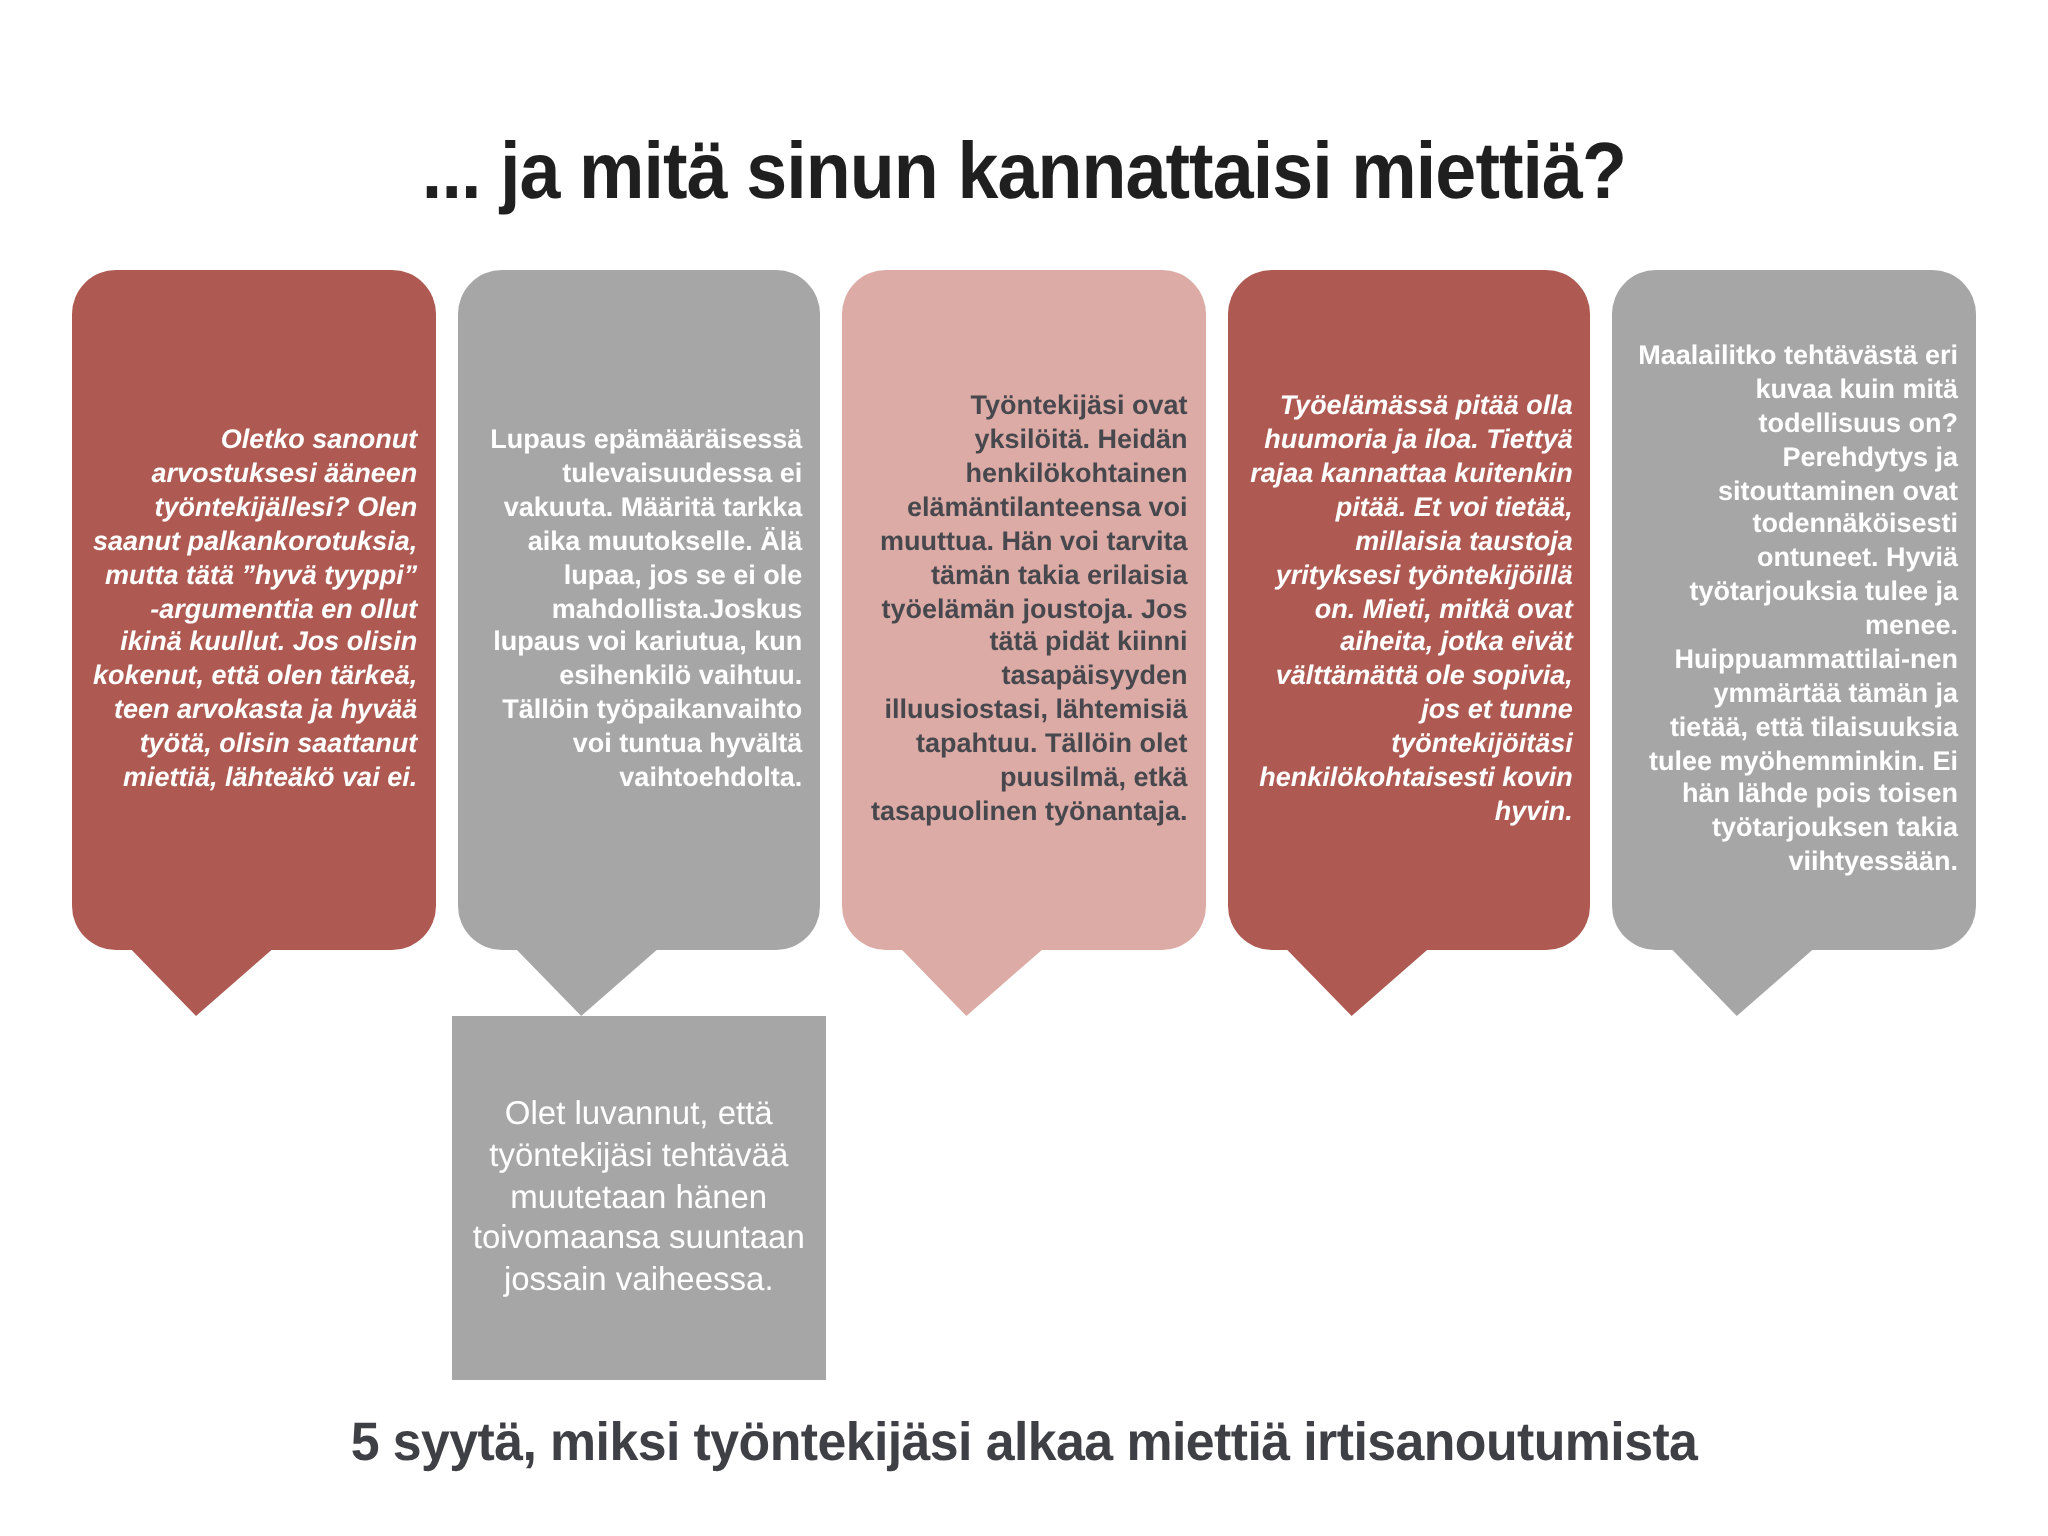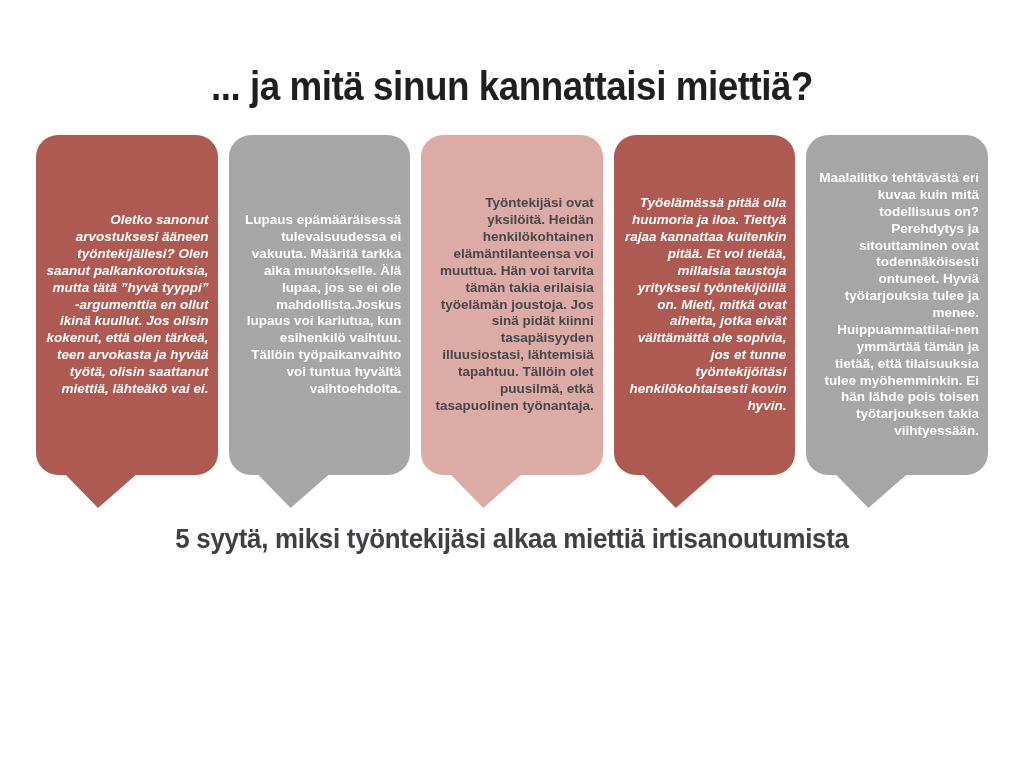--- a/index.html
+++ b/index.html
@@ -84,24 +84,25 @@
 <div class="columns">
 
   <div class="col">
     <div class="bubble theme-red">Oletko sanonut arvostuksesi ääneen työntekijällesi? Olen saanut palkankorotuksia, mutta tätä ”hyvä tyyppi” -argumenttia en ollut ikinä kuullut. Jos olisin kokenut, että olen tärkeä, teen arvokasta ja hyvää työtä, olisin saattanut miettiä, lähteäkö vai ei.</div>
     <div class="tail theme-red"></div>
   </div>
 
   <div class="col">
     <div class="bubble theme-gray">Lupaus epämääräisessä tulevaisuudessa ei vakuuta. Määritä tarkka aika muutokselle. Älä lupaa, jos se ei ole mahdollista.Joskus lupaus voi kariutua, kun esihenkilö vaihtuu. Tällöin työpaikanvaihto voi tuntua hyvältä vaihtoehdolta.</div>
     <div class="tail theme-gray"></div>
+    <div class="note theme-gray">Olet luvannut, että työntekijäsi tehtävää muutetaan hänen toivomaansa suuntaan jossain vaiheessa.</div>
   </div>
 
   <div class="col">
-    <div class="bubble theme-pink">Työntekijäsi ovat yksilöitä. Heidän henkilökohtainen elämäntilanteensa voi muuttua. Hän voi tarvita tämän takia erilaisia työelämän joustoja. Jos sinä pidät kiinni tasapäisyyden illuusiostasi, lähtemisiä tapahtuu. Tällöin olet puusilmä, etkä tasapuolinen työnantaja.</div>
+    <div class="bubble theme-pink">Työntekijäsi ovat yksilöitä. Heidän henkilökohtainen elämäntilanteensa voi muuttua. Hän voi tarvita tämän takia erilaisia työelämän joustoja. Jos tätä pidät kiinni tasapäisyyden illuusiostasi, lähtemisiä tapahtuu. Tällöin olet puusilmä, etkä tasapuolinen työnantaja.</div>
     <div class="tail theme-pink"></div>
   </div>
 
   <div class="col">
     <div class="bubble theme-red">Työelämässä pitää olla huumoria ja iloa. Tiettyä rajaa kannattaa kuitenkin pitää. Et voi tietää, millaisia taustoja yrityksesi työntekijöillä on. Mieti, mitkä ovat aiheita, jotka eivät välttämättä ole sopivia, jos et tunne työntekijöitäsi henkilökohtaisesti kovin hyvin.</div>
     <div class="tail theme-red"></div>
   </div>
 
   <div class="col">
     <div class="bubble theme-gray">Maalailitko tehtävästä eri kuvaa kuin mitä todellisuus on? Perehdytys ja sitouttaminen ovat todennäköisesti ontuneet. Hyviä työtarjouksia tulee ja menee. Huippuammattilai-nen ymmärtää tämän ja tietää, että tilaisuuksia tulee myöhemminkin. Ei hän lähde pois toisen työtarjouksen takia viihtyessään.</div>

